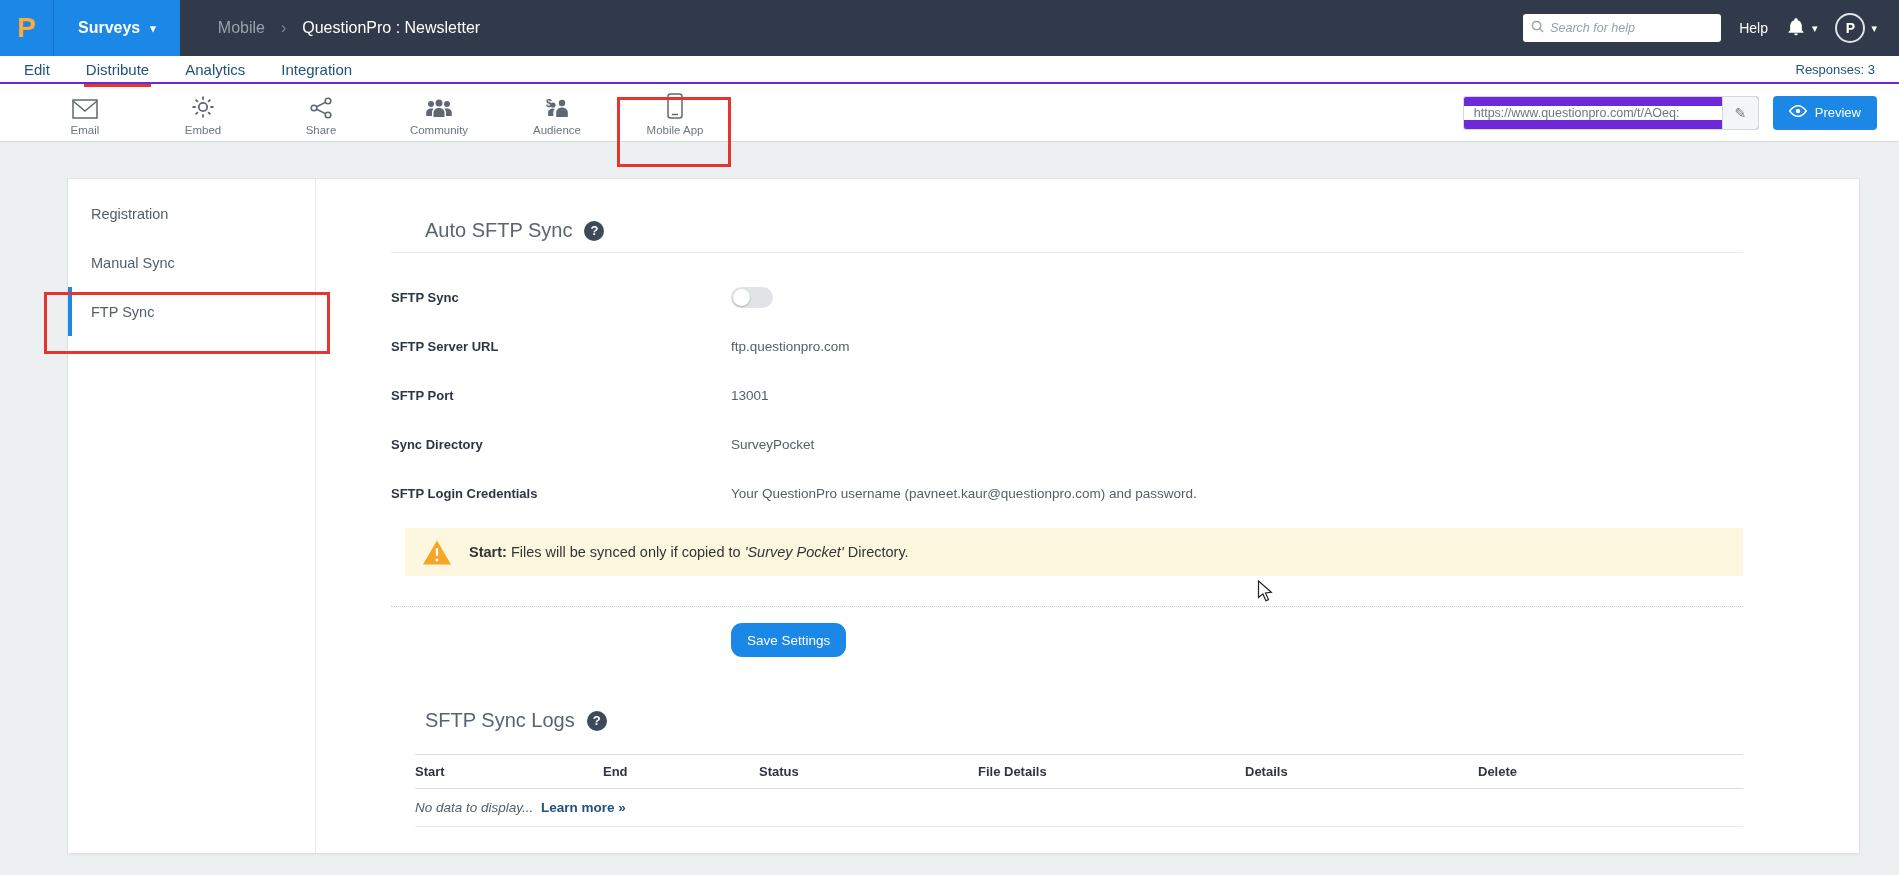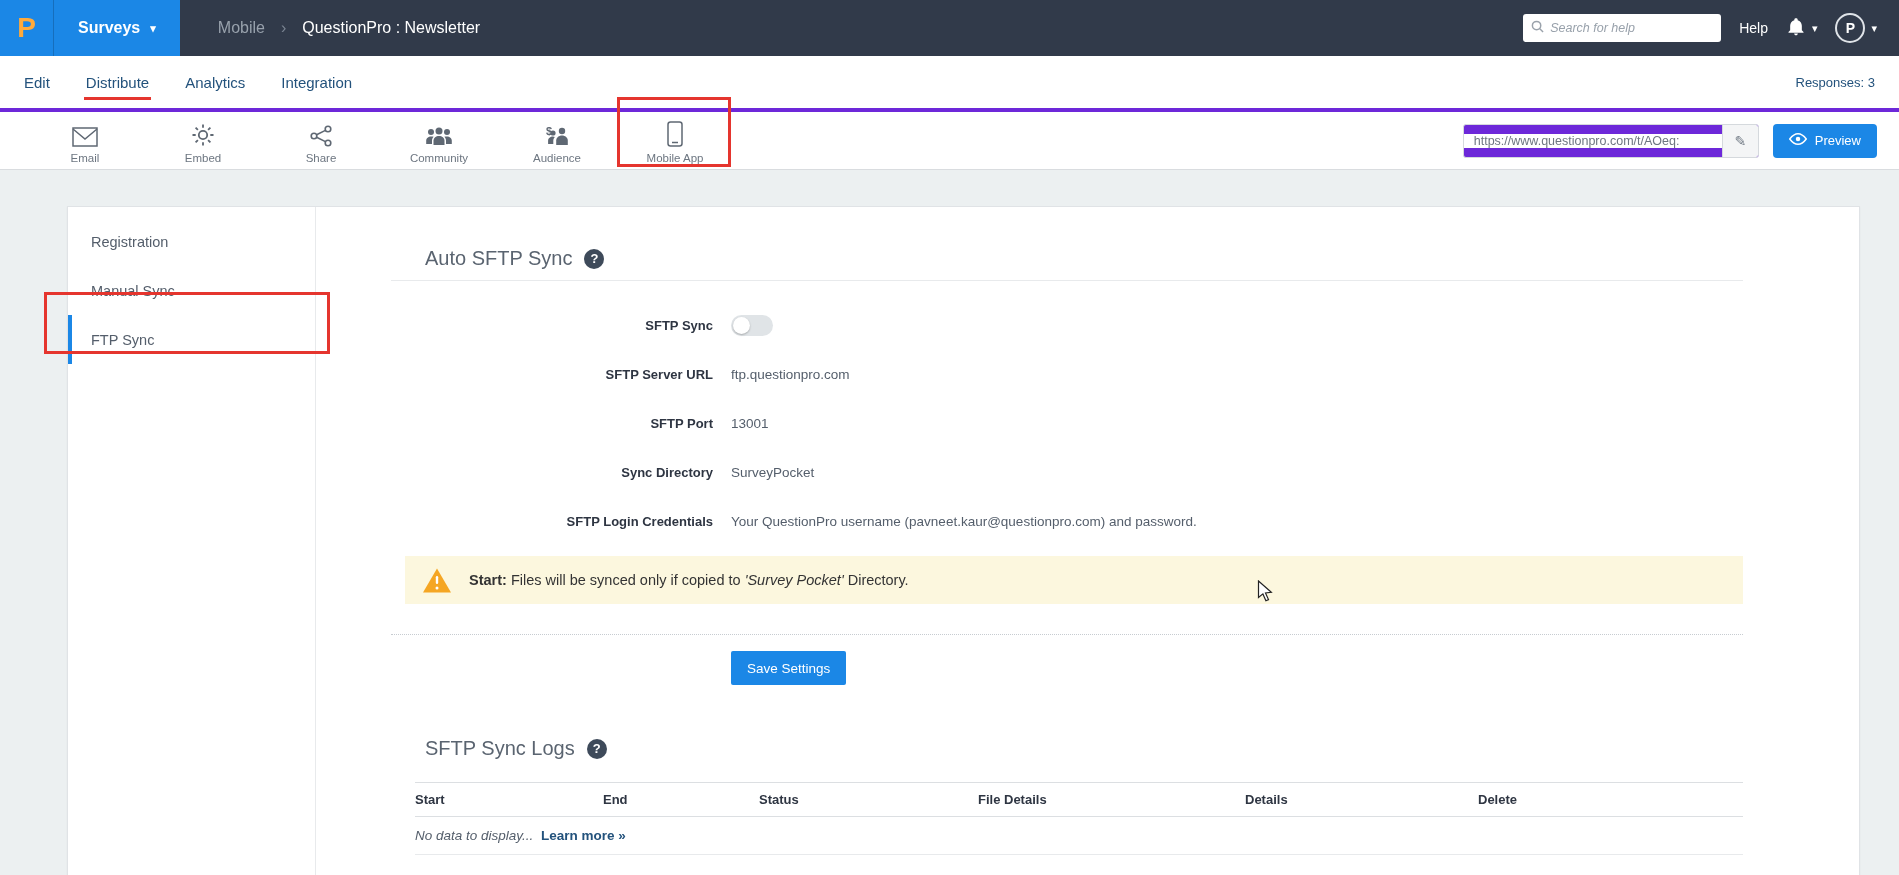--- a/index.html
+++ b/index.html
@@ -21,21 +21,21 @@
   .topbar-right { margin-left: auto; display: flex; align-items: center; gap: 18px; padding-right: 22px; }
   .search-box { width: 198px; height: 28px; background: #ffffff; border-radius: 3px; display: flex; align-items: center; padding: 0 8px; gap: 6px; }
   .search-box input { border: 0; outline: 0; flex: 1; font-size: 12.5px; color: #333; background: transparent; font-family: inherit; min-width: 0; font-style: italic; }
   .search-box input::placeholder { color: #98a1ab; }
   .help-link { color: #fff; font-size: 14px; cursor: pointer; }
   .bell-wrap, .avatar-wrap { display: flex; align-items: center; gap: 6px; color: #fff; cursor: pointer; }
   .avatar { width: 30px; height: 30px; border: 2px solid #dfe3e8; border-radius: 50%; display: flex; align-items: center; justify-content: center;
             font-size: 14px; font-weight: bold; color: #fff; }
 
   
-  .tabs { height: 56px; background: #fff; display: flex; align-items: center; padding: 0 24px; gap: 36px; border-bottom: 4px solid #6d28d9; }
+  .tabs { height: 28px; background: #fff; display: flex; align-items: center; padding: 0 24px; gap: 36px; border-bottom: 2px solid #6d28d9; }
   .tab { color: #23527c; font-size: 15px; cursor: pointer; position: relative; }
   .tab.annotated::after { content: ""; position: absolute; left: -2px; right: -2px; bottom: -9px; height: 3px; background: #e5352e; }
   .responses { margin-left: auto; color: #23527c; font-size: 13px; }
 
   
   .toolbar { height: 58px; background: #fff; border-bottom: 1px solid #d9dcdf; display: flex; align-items: center; padding: 0 0 0 26px; }
   .tool-items { display: flex; align-items: center; }
   .tool-item { width: 118px; display: flex; flex-direction: column; align-items: center; gap: 5px; color: #5f6873; cursor: pointer; padding-top: 4px; }
   .tool-icon { height: 26px; display: flex; align-items: flex-end; justify-content: center; }
   .tool-label { font-size: 11.5px; color: #6d7681; }
@@ -58,35 +58,35 @@
   .main { flex: 1; padding: 40px 116px 0 75px; }
 
   .section-head { display: flex; align-items: center; gap: 12px; padding-left: 34px; }
   .section-head h2 { font-size: 20px; font-weight: normal; color: #5a6470; }
   .help-badge { width: 20px; height: 20px; border-radius: 50%; background: #3e4a5a; color: #fff; font-size: 13px; font-weight: bold;
                 display: flex; align-items: center; justify-content: center; cursor: pointer; flex-shrink: 0; }
   .divider { border-bottom: 1px solid #e8eaec; margin-top: 10px; }
 
   .form { padding-top: 20px; }
   .form-row { display: flex; align-items: center; min-height: 49px; }
-  .form-label { width: 322px; text-align: right; font-weight: bold; font-size: 13px; color: #2e3542; flex-shrink: 0; }
+  .form-label { width: 322px; text-align: left; font-weight: bold; font-size: 13px; color: #2e3542; flex-shrink: 0; }
   .form-value { margin-left: 18px; font-size: 13.5px; color: #545e6b; }
   .toggle { width: 42px; height: 21px; border-radius: 11px; background: #e0e4e7; position: relative; cursor: pointer; }
   .toggle .knob { position: absolute; left: 2px; top: 2px; width: 17px; height: 17px; border-radius: 50%; background: #fff;
                   box-shadow: 0 1px 2px rgba(0,0,0,.25); }
 
   .note-banner { margin: 10px 0 0 14px; background: #fcf7de; display: flex; align-items: center; min-height: 48px; }
   .note-icon { width: 64px; display: flex; align-items: center; justify-content: center; flex-shrink: 0; }
   .note-text { font-size: 14.5px; color: #333; }
   .note-text .b { font-weight: bold; }
   .note-text .i { font-style: italic; }
 
   .dotted-divider { border-top: 1px dotted #c7ccd1; margin-top: 30px; }
   .save-row { margin-top: 16px; }
-  .save-btn { margin-left: 340px; background: #1b87e6; color: #fff; border: none; border-radius: 2px; height: 34px; padding: 0 16px;
+  .save-btn { margin-left: 340px; background: #1b87e6; color: #fff; border: none; border-radius: 11px; height: 34px; padding: 0 16px;
               font-size: 13.5px; cursor: pointer; font-family: inherit; }
 
   .logs-head { margin-top: 52px; }
   .logs-table { margin-left: 24px; margin-top: 22px; }
   .logs-header { display: flex; border-top: 1px solid #dcdfe2; border-bottom: 1px solid #dcdfe2; padding: 9px 0; font-weight: bold;
                  font-size: 13px; color: #2e3542; }
   .col-start { width: 188px; } .col-end { width: 156px; } .col-status { width: 219px; } .col-file { width: 267px; }
   .col-details { width: 233px; } .col-delete { flex: 1; }
   .logs-empty { padding: 11px 0; font-size: 13.5px; color: #545e6b; border-bottom: 1px solid #e8eaec; }
   .logs-empty em { font-style: italic; }

